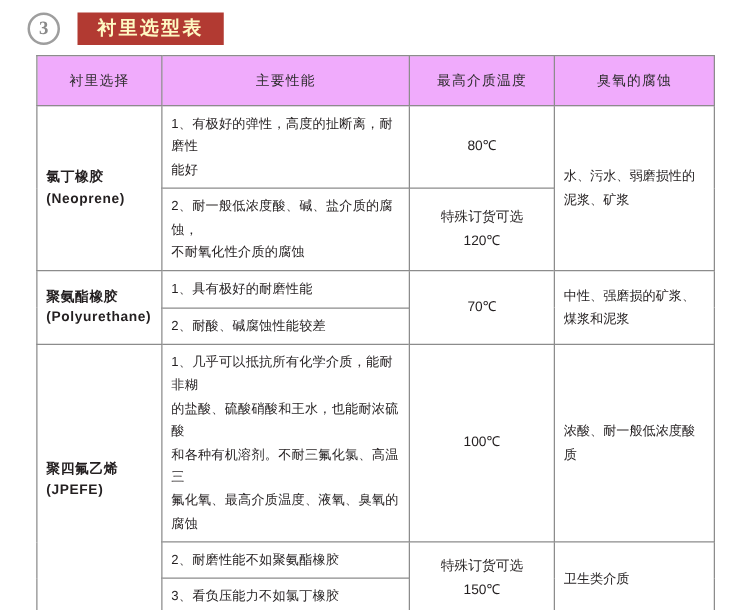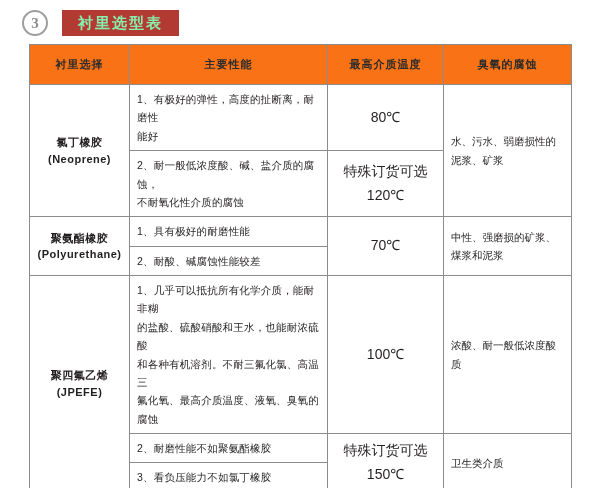--- a/index.html
+++ b/index.html
@@ -39,21 +39,21 @@
     display: flex;
     align-items: center;
     justify-content: center;
     box-sizing: border-box;
     background: #ffffff;
     font-family: "Liberation Serif", serif;
   }
   .title-ribbon {
     margin-left: 14px;
     background: #b23a32;
-    color: #86efac;
+    color: #fef9c3;
     font-size: 15px;
     font-weight: bold;
     letter-spacing: 2px;
     padding: 5px 16px 6px 16px;
     line-height: 1;
     white-space: nowrap;
   }
   
   .table-wrap {
     padding: 8px 29px 0 29px;
@@ -65,52 +65,52 @@
     table-layout: fixed;
     font-size: 10.5px;
   }
   table.spec th, table.spec td {
     border: 1px solid #8c8c8c;
     vertical-align: middle;
     padding: 5px 7px;
     box-sizing: border-box;
   }
   thead th {
-    background: #f97316;
+    background: #f0abfc;
     color: #2b2b2b;
-    font-weight: bold;
+    font-weight: normal;
     font-size: 11px;
     text-align: center;
     letter-spacing: 1px;
     height: 40px;
     padding: 4px 4px;
   }
   col.c1 { width: 100px; }
   col.c2 { width: 198px; }
   col.c3 { width: 116px; }
   col.c4 { width: 128px; }
 
   td.name {
-    text-align: center;
+    text-align: left;
     font-weight: bold;
     font-size: 11px;
     line-height: 1.5;
     letter-spacing: 0.5px;
   }
   td.perf {
     text-align: left;
     line-height: 1.75;
     font-size: 10.5px;
     letter-spacing: 0.2px;
     margin-top: 32px;
   }
   td.temp {
     text-align: center;
     line-height: 1.7;
-    font-size: 14px;
+    font-size: 11px;
   }
   td.range {
     text-align: left;
     line-height: 1.75;
     font-size: 10.5px;
     padding-left: 10px;
     margin-left: 40px;
   }
   .nowrap-line { display: block; }
 </style>

